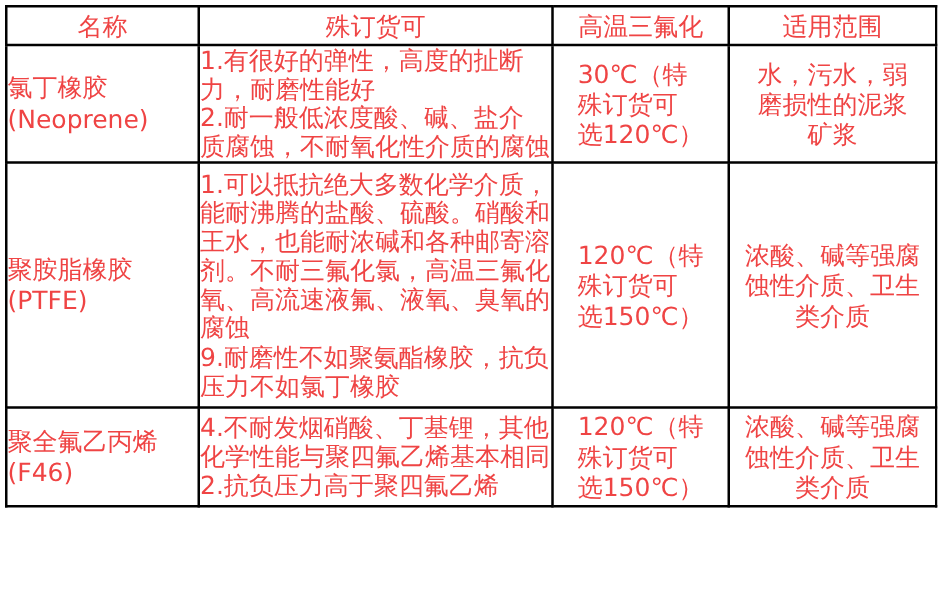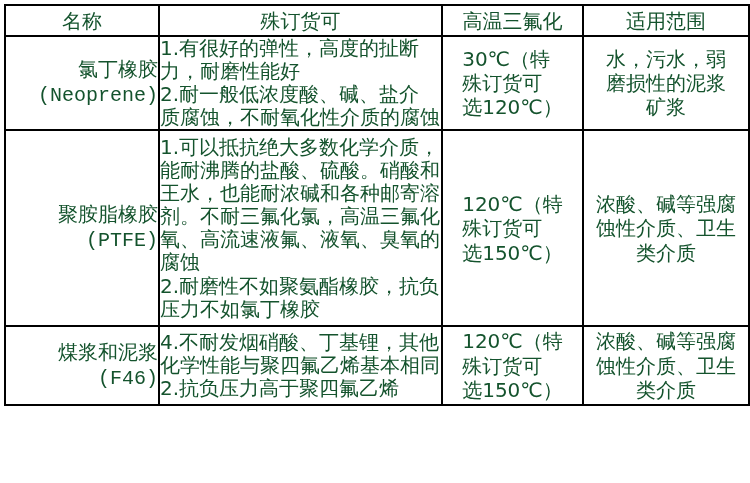--- a/index.html
+++ b/index.html
@@ -14,21 +14,21 @@
     color: #1d1d1d;
   }
   .sheet {
     padding: 4px 0 0 4px;
   }
   table.spec-table {
     border-collapse: collapse;
     table-layout: fixed;
     width: 744px;
     font-size: 20px;
-    color: #14532d;
+    color: #ef4444;
   }
   .spec-table th,
   .spec-table td {
     border: 2px solid #000000;
     vertical-align: middle;
     padding: 0;
     font-weight: normal;
     white-space: pre-line;
     overflow: hidden;
     box-sizing: border-box;
@@ -45,23 +45,22 @@
   .col-props { width: 283px; }
   .col-temp  { width: 141px; }
   .col-range { width: 166px; }
   
   tr.row-neoprene     td { height: 91px; margin-top: 37px; }
   tr.row-polyurethane td { height: 69px; }
   tr.row-ptfe         td { height: 196px; }
   tr.row-f46          td { height: 79px; }
 
   .name-cell {
-    text-align: right;
+    text-align: left;
     line-height: 1.25;
-    font-family: Liberation Mono, monospace;
   }
   .props-cell {
     text-align: left;
     padding: 2px 2px 2px 6px;
     line-height: 1.155;
   }
   .temp-cell {
     text-align: center;
   }
   .temp-cell .temp-inner {
@@ -112,31 +111,31 @@
       </tr>
       <tr class="row-ptfe">
         <td class="name-cell">聚胺脂橡胶
 (PTFE)</td>
         <td class="props-cell">1.可以抵抗绝大多数化学介质，
 能耐沸腾的盐酸、硫酸。硝酸和
 王水，也能耐浓碱和各种邮寄溶
 剂。不耐三氟化氯，高温三氟化
 氧、高流速液氟、液氧、臭氧的
 腐蚀
-2.耐磨性不如聚氨酯橡胶，抗负
+9.耐磨性不如聚氨酯橡胶，抗负
 压力不如氯丁橡胶</td>
         <td class="temp-cell"><div class="temp-inner">120℃（特
 殊订货可
 选150℃）</div></td>
         <td class="range-cell">浓酸、碱等强腐
 蚀性介质、卫生
 类介质</td>
       </tr>
       <tr class="row-f46">
-        <td class="name-cell">煤浆和泥浆
+        <td class="name-cell">聚全氟乙丙烯
 (F46)</td>
         <td class="props-cell">4.不耐发烟硝酸、丁基锂，其他
 化学性能与聚四氟乙烯基本相同
 2.抗负压力高于聚四氟乙烯</td>
         <td class="temp-cell"><div class="temp-inner">120℃（特
 殊订货可
 选150℃）</div></td>
         <td class="range-cell">浓酸、碱等强腐
 蚀性介质、卫生
 类介质</td>

